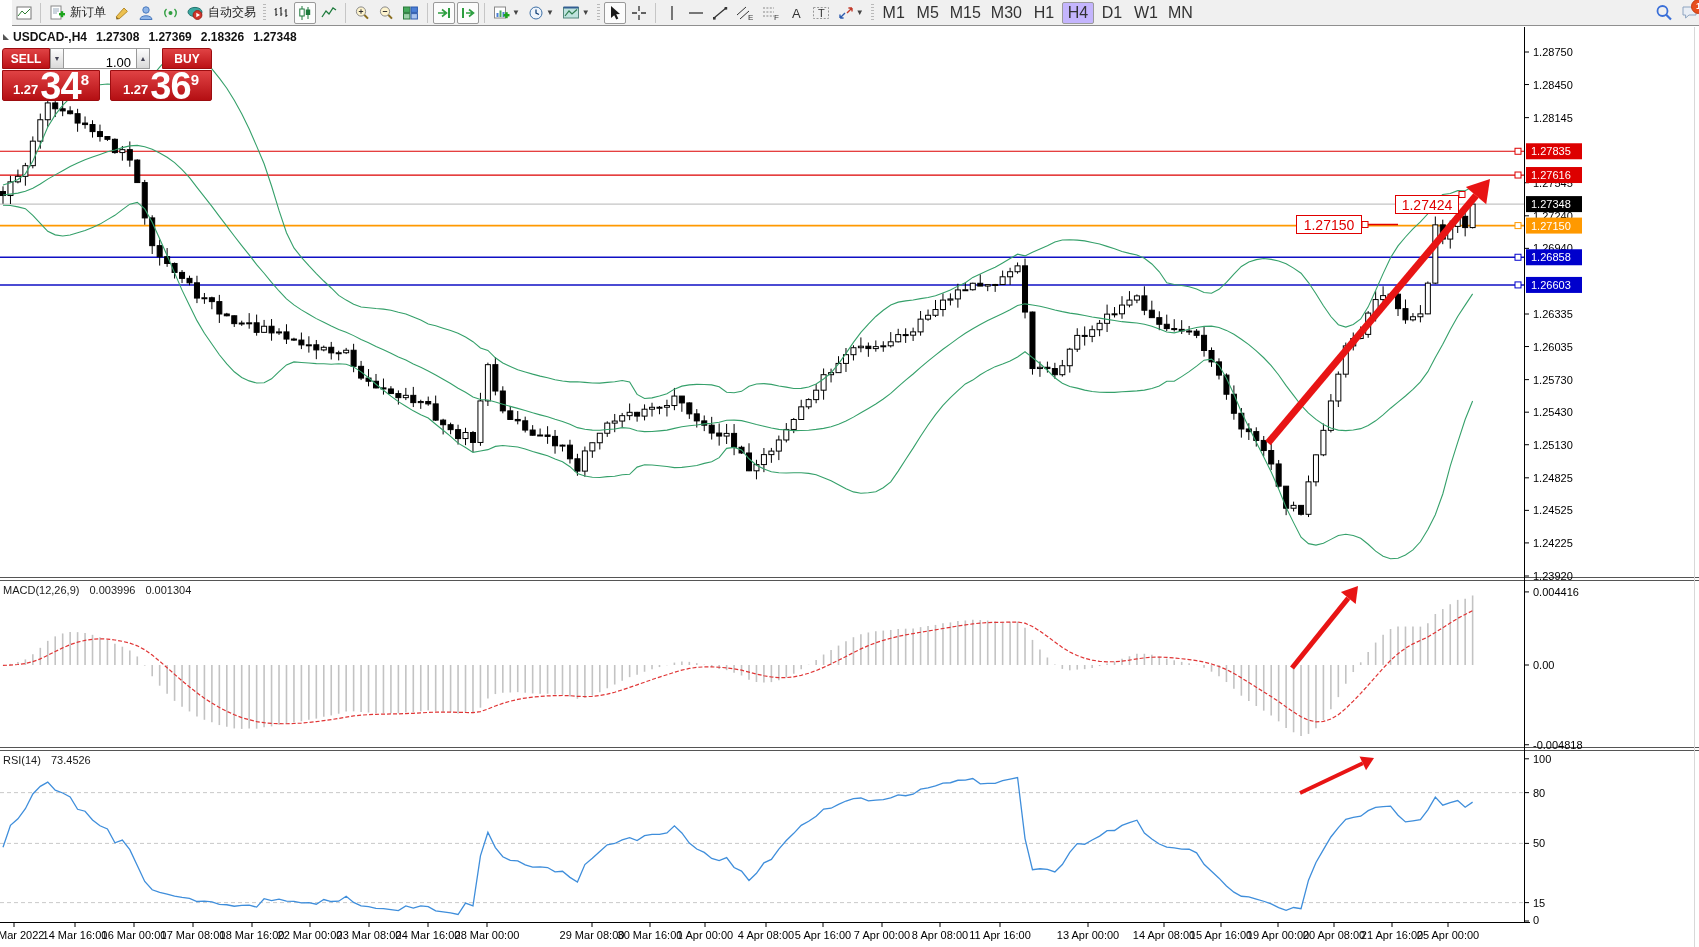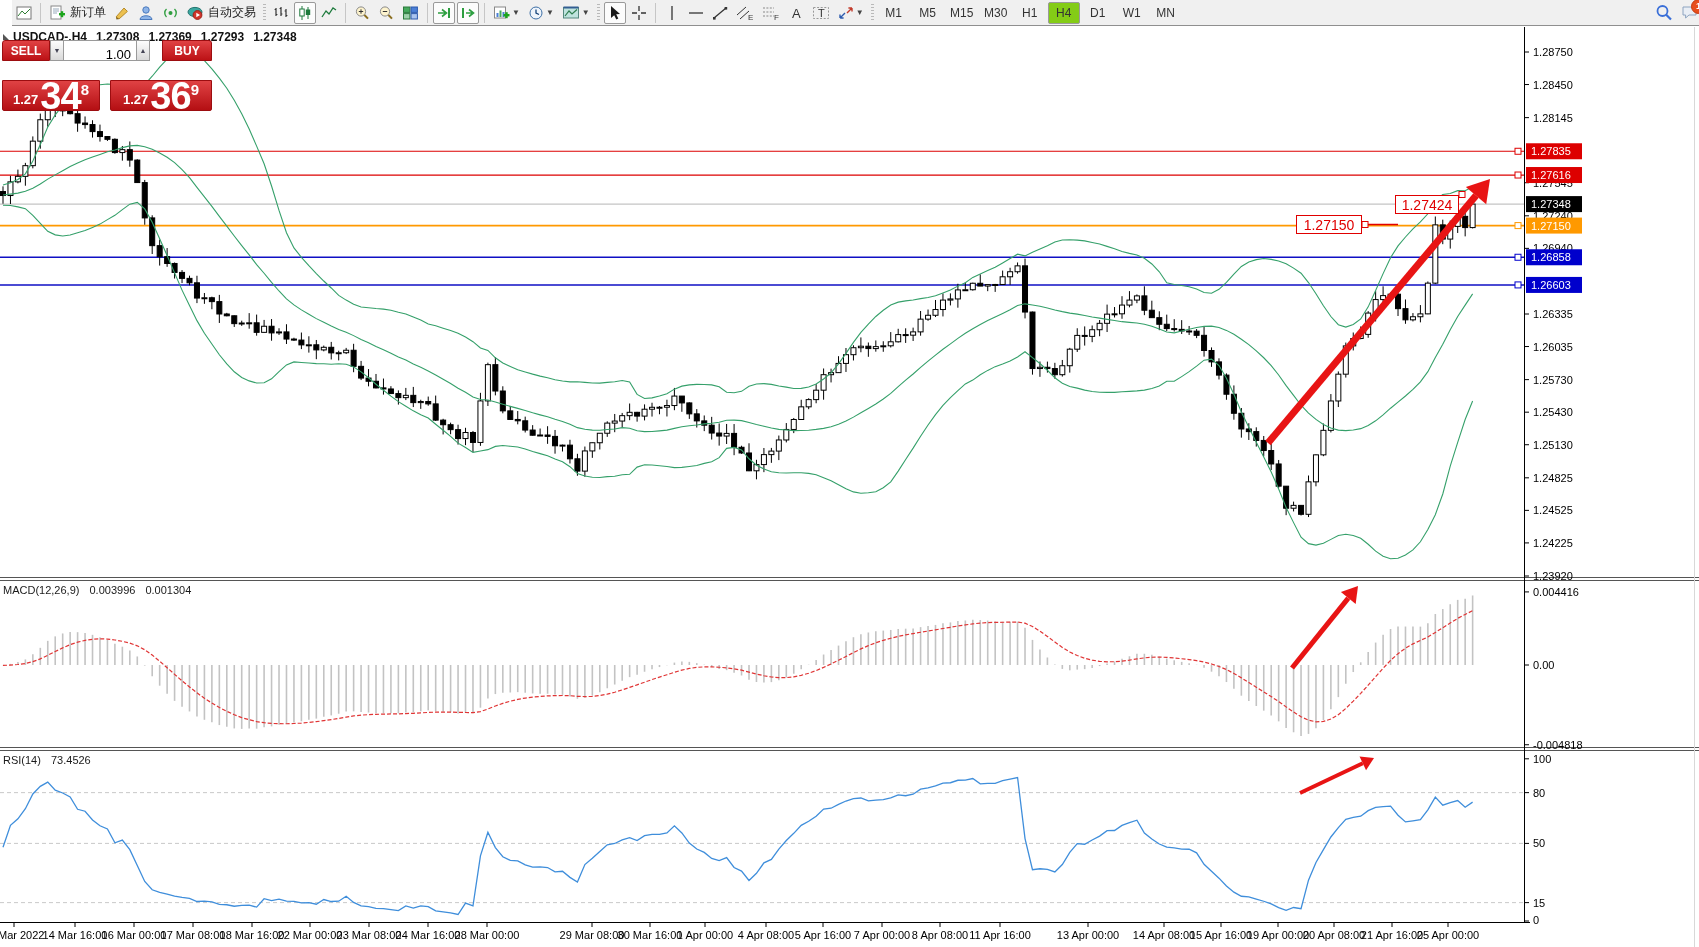--- a/index.html
+++ b/index.html
@@ -10,45 +10,45 @@
            border-bottom:1px solid #8f8f8f;display:flex;align-items:center;box-sizing:border-box;}
   .tbtn{height:22px;min-width:22px;display:flex;align-items:center;justify-content:center;
         border:1px solid transparent;border-radius:2px;margin:0 1px;padding:0 2px;box-sizing:border-box;}
   .tbtn.pressed{border:1px solid #9a9a9a;background:#fcfcfc;}
   .tbtn .cap{font-size:12px;color:#222;margin-left:4px;white-space:nowrap;}
   .tsep{width:1px;height:20px;background:#c6c6c6;margin:0 4px;}
   .thandle{width:3px;height:18px;margin:0 3px;
            background:repeating-linear-gradient(to bottom,#b9b9b9 0 1px,transparent 1px 3px);}
   .dd{font-size:8px;color:#444;margin-left:2px;}
   .tfbtn{height:20px;min-width:24px;padding:0 3px;display:flex;align-items:center;justify-content:center;
-         font-size:12px;color:#333;border:1px solid transparent;border-radius:2px;margin:0 1px;}
-  .tfbtn.pressed{border:1px solid #9a9a9a;background:#84cc16;}
+         font-size:16px;color:#333;border:1px solid transparent;border-radius:2px;margin:0 1px;}
+  .tfbtn.pressed{border:1px solid #9a9a9a;background:#c4b5fd;}
   .tb-right{margin-left:auto;display:flex;align-items:center;margin-right:8px;}
   .badge{position:absolute;right:-5px;top:-4px;width:13px;height:13px;border-radius:50%;
          background:#e84e1b;color:#fff;font-size:9px;font-weight:bold;display:flex;
          align-items:center;justify-content:center;border:1px solid #c23a10;}
   .halfcut{width:7px;overflow:hidden;}
   
   #chart-svg{position:absolute;left:0;top:0;}
   .chart-header{position:absolute;left:3px;top:30px;display:flex;align-items:center;
                 font-size:12px;font-weight:bold;color:#111;z-index:5;}
   .chart-header .tri{width:0;height:0;border-left:6px solid #555;border-top:6px solid transparent;margin-right:4px;}
   .chart-header span{margin-right:9px;}
   
-  .ocp{position:absolute;left:2px;top:40px;z-index:6;width:212px;}
+  .ocp{position:absolute;left:2px;top:48px;z-index:6;width:212px;}
   .ocp-row1{display:flex;height:21px;}
   .btn-red{background:linear-gradient(#e04244,#bc1216);color:#fff;font-weight:bold;font-size:12px;
            display:flex;align-items:center;justify-content:center;border:1px solid #9c0d10;}
   .sellbtn{width:46px;border-radius:3px 0 0 0;}
   .buybtn{width:48px;border-radius:0 3px 0 0;margin-left:12px;}
   .spin{width:14px;background:linear-gradient(#fdfdfd,#d9d9d9);border:1px solid #9a9a9a;
         display:flex;align-items:center;justify-content:center;font-size:7px;color:#445;box-sizing:border-box;}
   .vol{width:72px;border:1px solid #9a9a9a;border-left:none;border-right:none;font-size:13px;
        text-align:right;padding:8px 5px 0 0;font-family:"Liberation Sans",sans-serif;box-sizing:border-box;}
-  .ocp-row2{display:flex;margin-top:19px;height:31px;}
+  .ocp-row2{display:flex;margin-top:1px;height:31px;}
   .tile{background:linear-gradient(#e04244,#b40f13);color:#fff;display:flex;align-items:flex-end;
         justify-content:center;border:1px solid #9c0d10;border-radius:0 0 2px 2px;}
   .tile-sell{width:96px;}
   .tile-buy{width:100px;margin-left:10px;}
   .tile .frac{font-size:13px;font-weight:bold;line-height:20px;margin-right:2px;}
   .tile .big{font-size:38px;font-weight:bold;line-height:28px;letter-spacing:-1px;}
   .tile .sup{font-size:15px;font-weight:bold;line-height:14px;align-self:flex-start;margin-top:2px;}
   
   .ind-label{position:absolute;left:3px;font-size:11px;color:#1a1a1a;z-index:5;}
   .ind-label span{margin-right:7px;}
@@ -1041,21 +1041,21 @@
         <line x1="1448" y1="923" x2="1448" y2="927" stroke="#000"></line>
         <text x="1448" y="939" fill="#000" text-anchor="middle">25 Apr 00:00</text>
       </g>
     </svg>
 
 <div class="chart-header">
   <span class="tri"></span>
   <span>USDCAD-,H4</span>
   <span>1.27308</span>
   <span>1.27369</span>
-  <span>1.27293</span>
+  <span>2.18326</span>
   <span>1.27348</span>
 </div>
 
 <div class="ocp">
   <div class="ocp-row1">
     <div class="btn-red sellbtn">SELL</div>
     <div class="spin">▼</div>
     <input class="vol" value="1.00" style="">
     <div class="spin">▲</div>
     <div class="btn-red buybtn">BUY</div>

